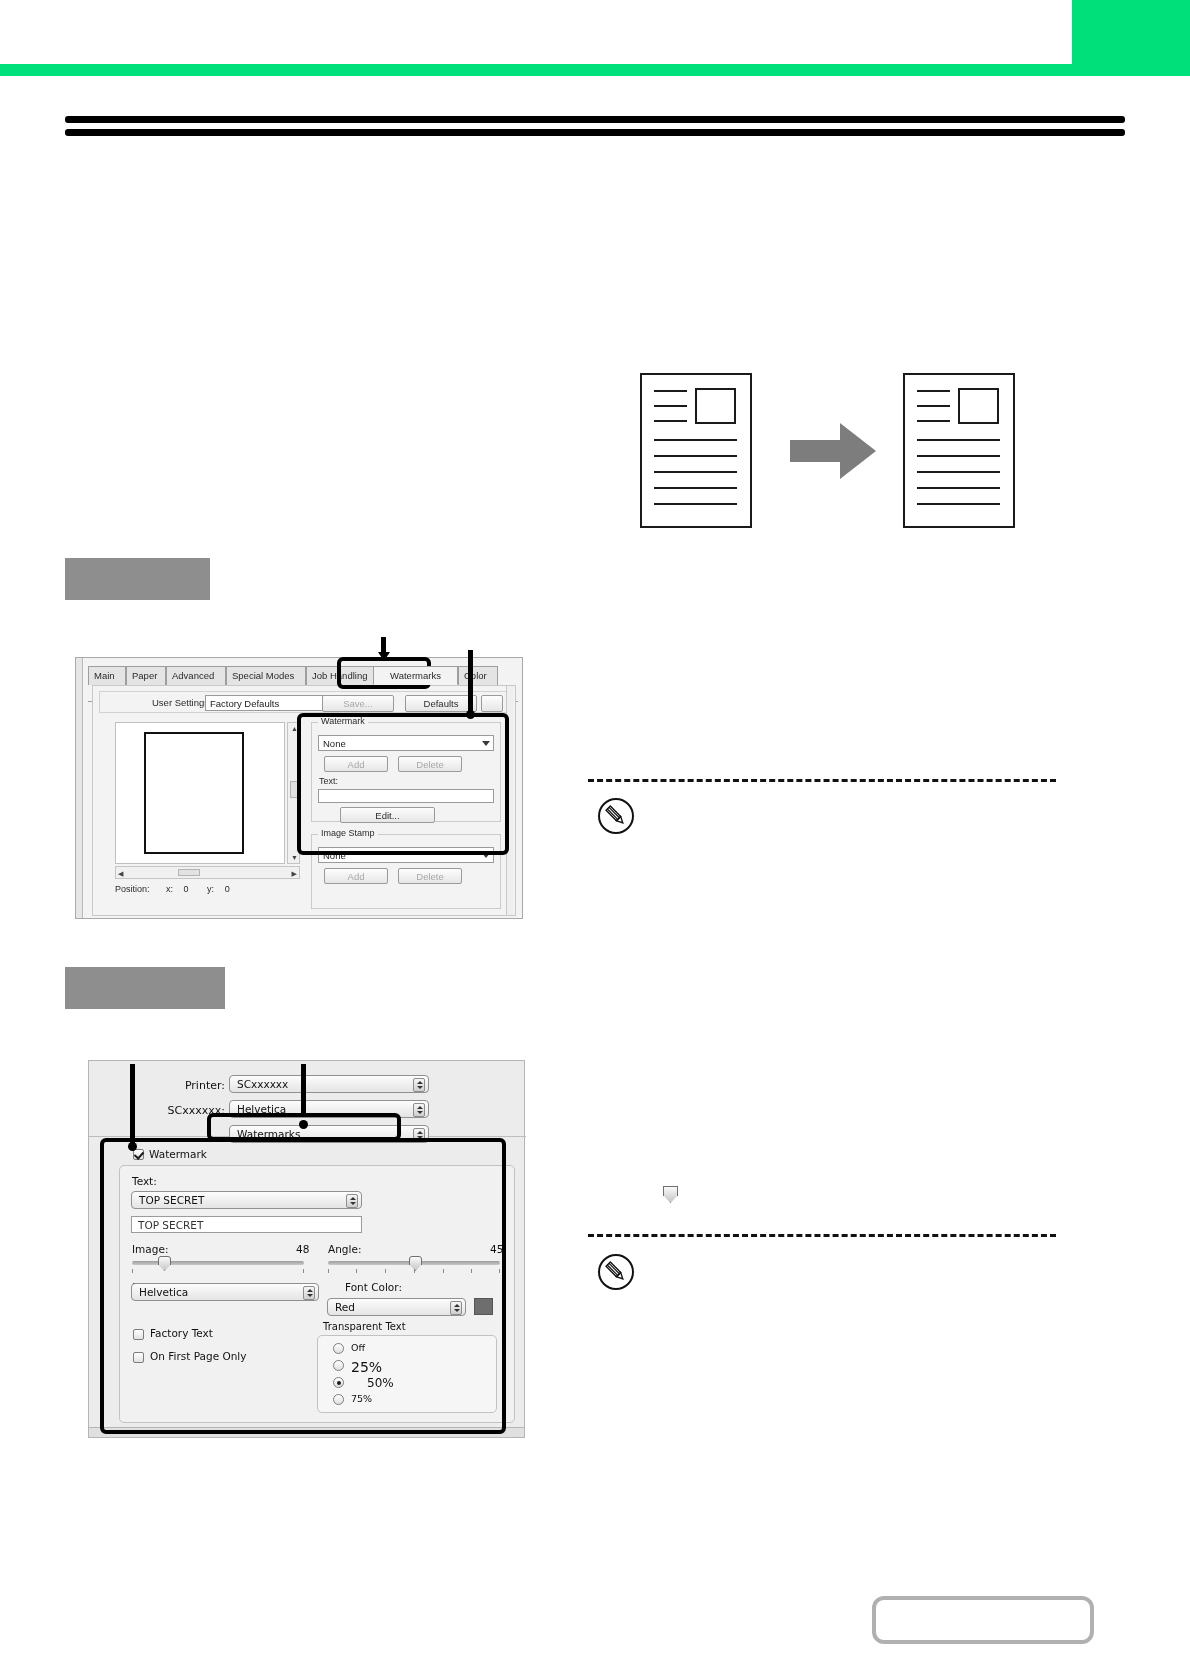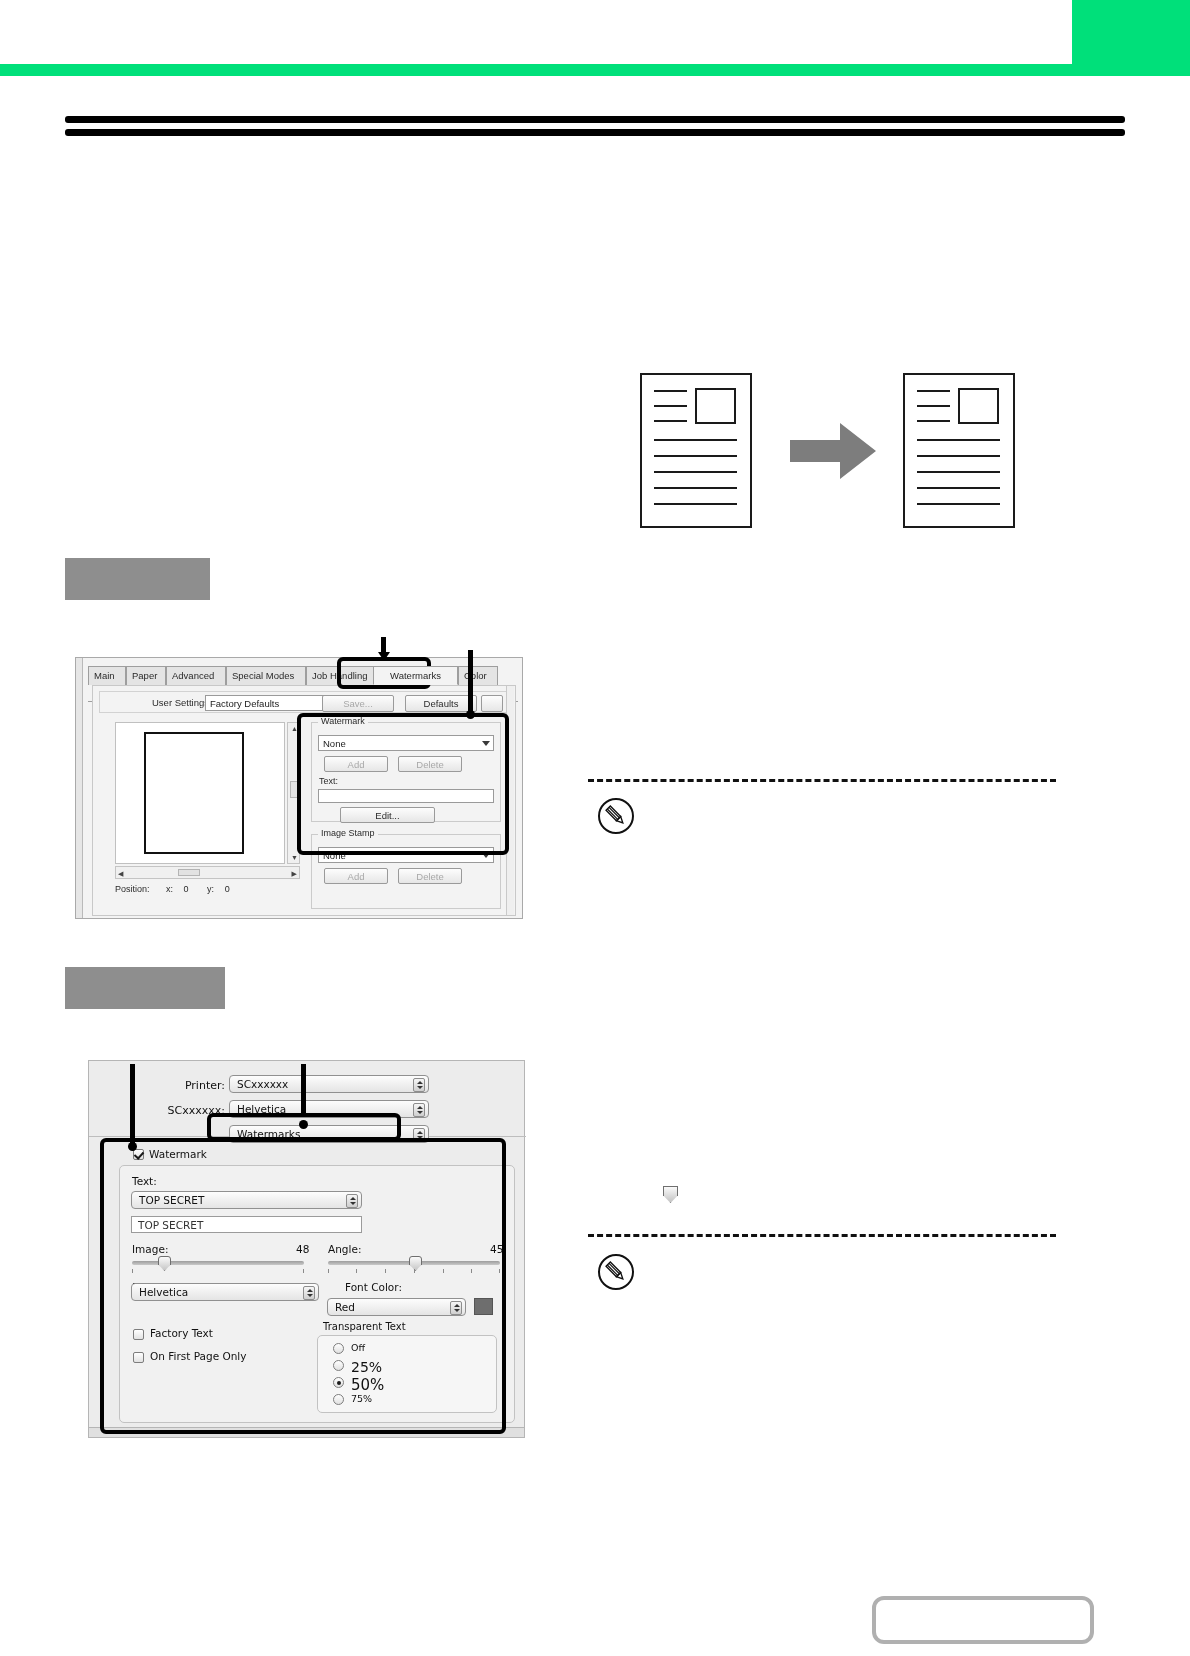--- a/index.html
+++ b/index.html
@@ -470,21 +470,21 @@
   <span class="mac-label" style="left:234px; top:260px; font-size:10px;">Transparent Text</span>
   <div class="mac-group" style="left:228px; top:274px; width:180px; height:78px; background:#f6f6f6;"></div>
 
   <div class="mac-radio" style="left:244px; top:282px;"></div>
   <span class="mac-label" style="left:262px; top:281px; font-size:9.5px;">Off</span>
 
   <div class="mac-radio" style="left:244px; top:299px;"></div>
   <span class="mac-label" style="left:262px; top:298px; font-size:14px;">25%</span>
 
   <div class="mac-radio on" style="left:244px; top:316px;"></div>
-  <span class="mac-label" style="left:262px; top:315px; font-size:15px;">50%</span>
+  <span class="mac-label" style="left:278px; top:315px; font-size:12px;">50%</span>
 
   <div class="mac-radio" style="left:244px; top:333px;"></div>
   <span class="mac-label" style="left:262px; top:332px; font-size:9.5px;">75%</span>
 
   <div class="mac-bottom-bar"></div>
 </div>
 
 <div class="callout" style="left:207px; top:1113px; width:194px; height:28px;"></div>
 <div class="leader" style="left:301px; top:1064px; width:5px; height:52px;"></div>
 <div class="leader-dot" style="left:299px; top:1120px;"></div>

